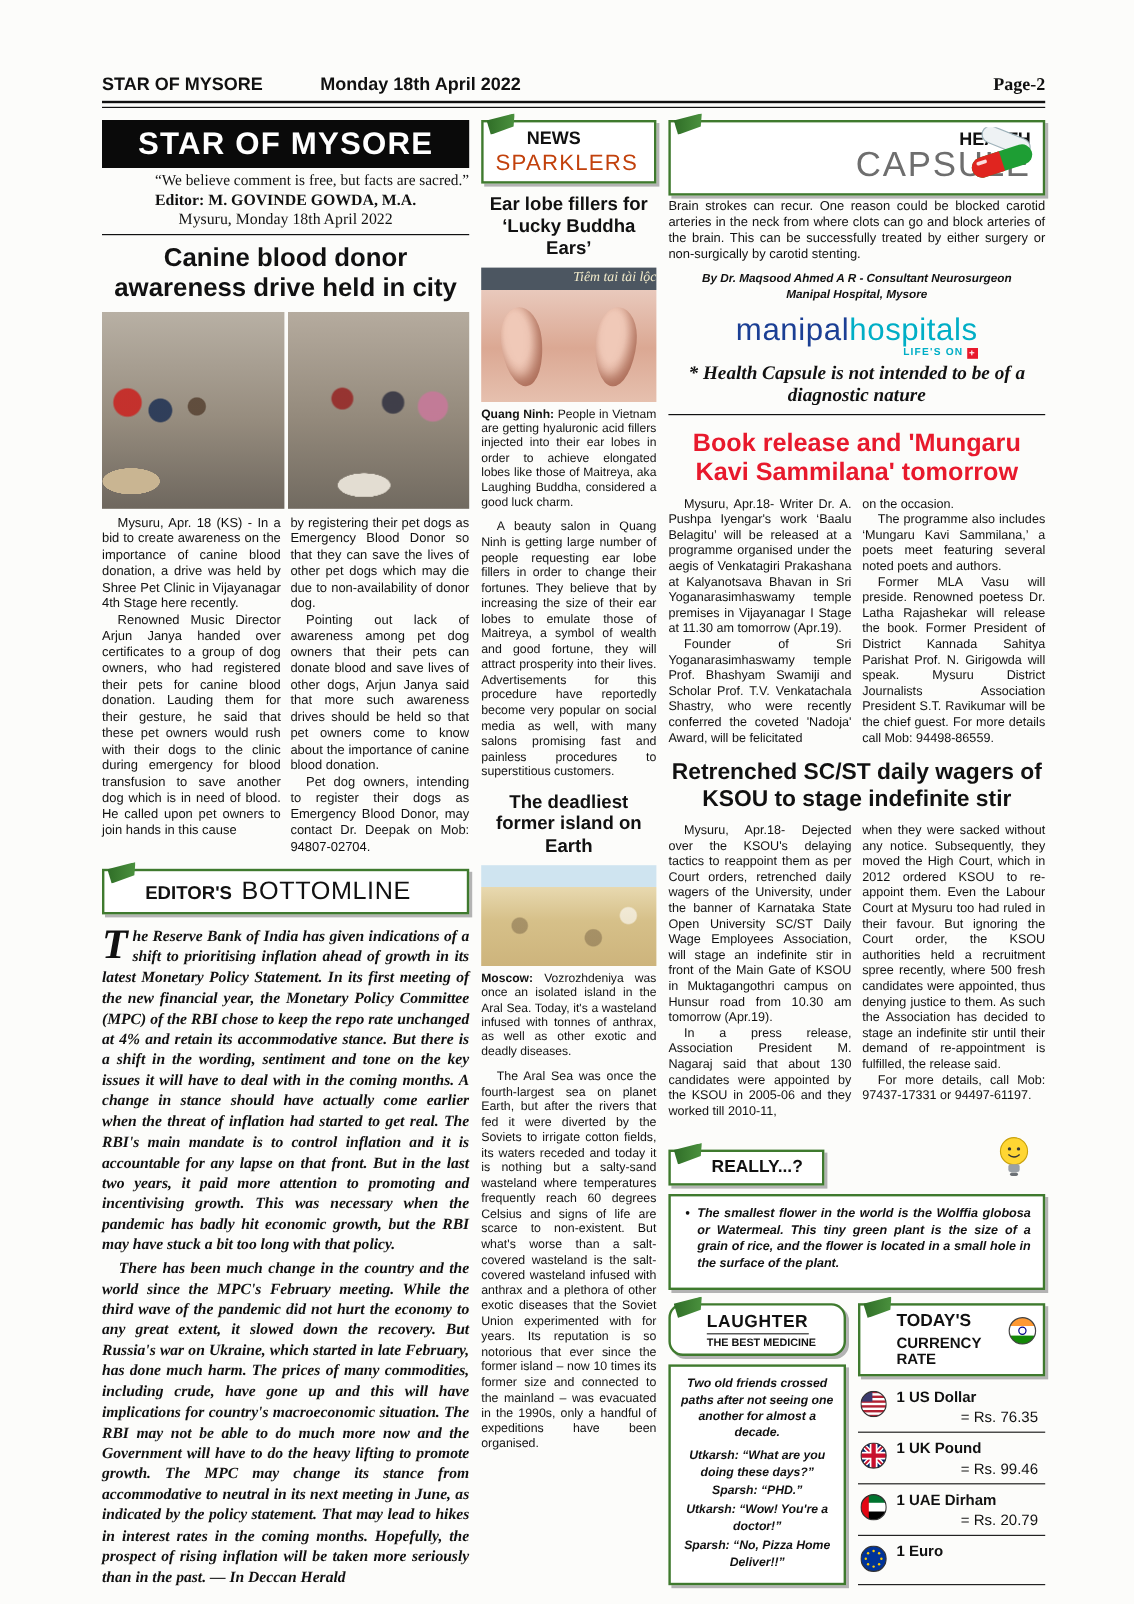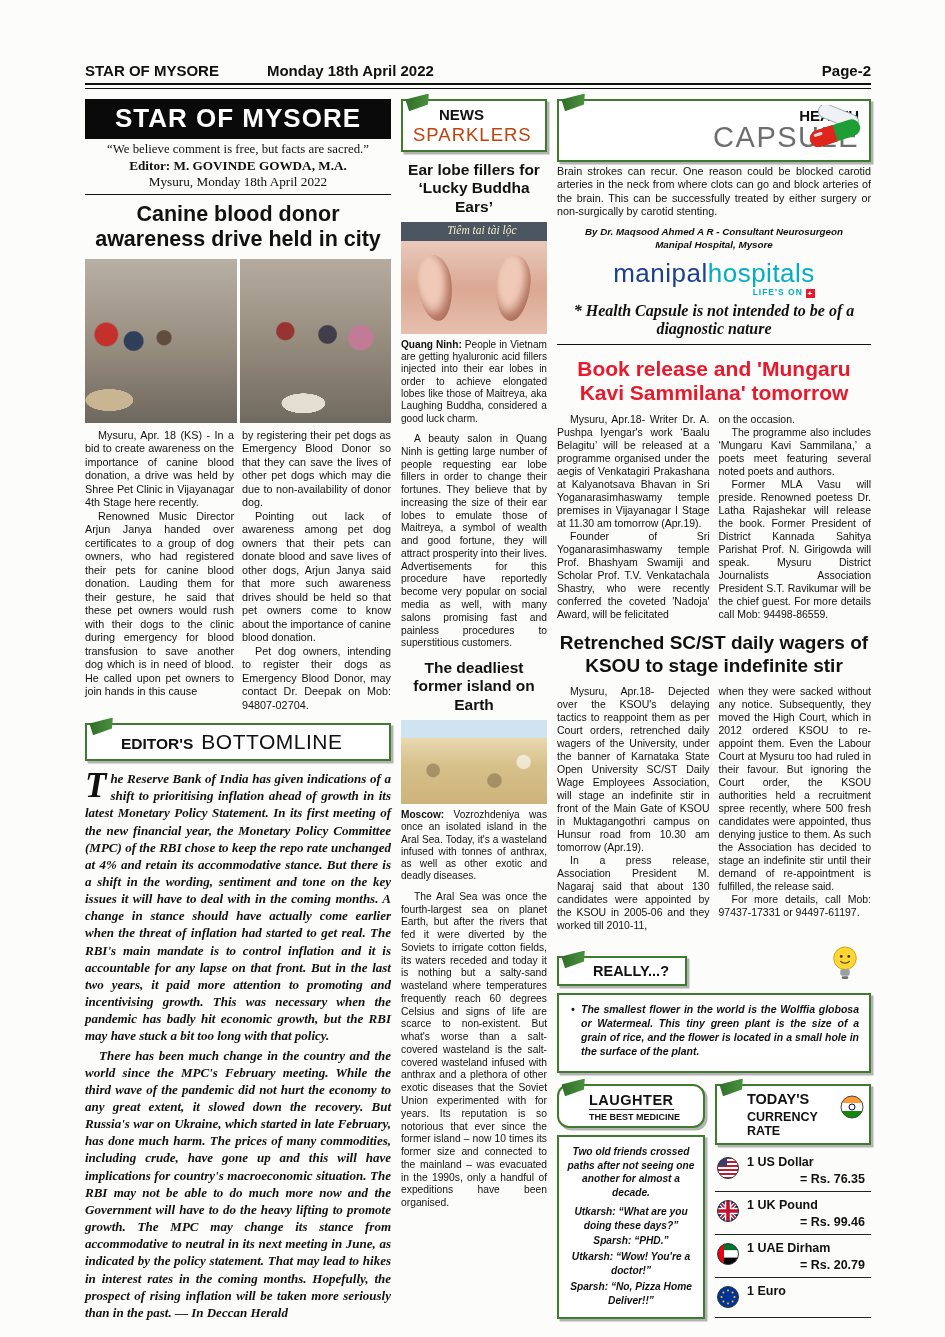--- a/index.html
+++ b/index.html
@@ -4,38 +4,38 @@
 <style>
   * { margin:0; padding:0; box-sizing:border-box; }
   html,body { background:#e9e9e9; }
   body { font-family:"Liberation Sans", sans-serif; color:#111; }
   .page { width:945px; height:1337px; background:#fcfcfa; position:relative; margin:0 auto; overflow:hidden; }
   .inner { position:absolute; left:85px; top:0; width:786px; }
 
   
   .topbar { display:flex; align-items:baseline; padding-top:62px; font-weight:bold; font-size:15px; }
   .topbar .hdr-date { margin-left:48px; }
-  .topbar .hdr-page { margin-left:auto; }
+  .topbar .hdr-page { margin-left:auto;font-family:Liberation Serif, serif; }
   .rules { border-top:2.5px solid #111; border-bottom:1px solid #111; height:6px; margin-top:4px; }
 
   
   .cols { display:flex; gap:10px; margin-top:10px; }
   .col-left  { width:306px; }
   .col-mid   { width:146px; }
   .col-right { width:314px; }
 
   
   .gbox { position:relative; border:2px solid #3f7a2e; box-shadow:2.5px 2.5px 0 #b3b3b3; background:#fff; }
   .flag-icon { position:absolute; top:-6px; left:3px; width:24px; height:15px;
     background:linear-gradient(100deg,#2f6d27,#4d9440);
     clip-path:polygon(0 18%, 100% 0, 90% 72%, 8% 100%); transform:rotate(-8deg); }
 
   
   .masthead { background:#0a0a0a; color:#fff; text-align:center; font-size:26px; font-weight:bold; letter-spacing:1px; padding:4px 0 5px; }
-  .tagline { font-family:"Liberation Serif", serif; text-align:center; font-size:12.8px; margin-top:3px; }
+  .tagline { font-family:"Liberation Serif", serif; text-align:right; font-size:12.8px; margin-top:3px; }
   .editor-line { font-family:"Liberation Serif", serif; font-weight:bold; text-align:center; font-size:13.2px; margin-top:1px; }
   .dateline { font-family:"Liberation Serif", serif; text-align:center; font-size:13.2px; padding-bottom:4px; border-bottom:1.5px solid #111; }
   .canine-headline { font-size:21.5px; font-weight:bold; text-align:center; line-height:1.16; margin:7px 0 7px; }
   .photos { display:flex; gap:3px; }
   .photo { height:164px; flex:1; }
   .photo-a { background:
       radial-gradient(circle at 14% 46%, rgba(198,44,40,.95) 0 7%, rgba(198,44,40,0) 8%),
       radial-gradient(circle at 32% 50%, rgba(42,58,88,.95) 0 7%, rgba(42,58,88,0) 8%),
       radial-gradient(circle at 52% 48%, rgba(90,70,54,.9) 0 6%, rgba(90,70,54,0) 7%),
       radial-gradient(ellipse 26% 11% at 16% 86%, #c9b592 0 60%, rgba(0,0,0,0) 61%),
@@ -67,21 +67,21 @@
   .mid-caption { font-size:10.1px; line-height:1.22; text-align:justify; margin:5px 0 8px; }
   .caption-lead { font-weight:bold; }
   .photo-ears { height:112px; position:relative;
      background:linear-gradient(180deg,#4c5661 0,#4c5661 19px,#e9c9bc 19px,#dba893 60%,#e6c0ae 100%); }
   .photo-ears::before, .photo-ears::after { content:""; position:absolute; width:34px; height:66px; top:33px;
      background:radial-gradient(ellipse at 40% 38%, #f0c9b8 0 35%, #c98e77 100%);
      border-radius:50% 50% 48% 52% / 42% 42% 58% 58%;
      box-shadow:inset -4px -7px 9px rgba(140,70,50,.55); }
   .photo-ears::before { left:17px; transform:rotate(-6deg); }
   .photo-ears::after  { right:17px; transform:rotate(6deg); }
-  .ears-overlay { position:absolute; top:2px; left:16px; right:0; text-align:center;
+  .ears-overlay { position:absolute; top:2px; left:16px; right:0; text-align:right;
      font-family:"Liberation Serif", serif; font-style:italic; color:#f3eccb; font-size:11.5px; }
   .photo-island { height:84px;
      background:
        radial-gradient(circle at 22% 60%, rgba(120,100,70,.5) 0 5%, rgba(0,0,0,0) 6%),
        radial-gradient(circle at 64% 72%, rgba(120,100,70,.5) 0 6%, rgba(0,0,0,0) 7%),
        radial-gradient(circle at 84% 50%, rgba(255,255,255,.6) 0 5%, rgba(0,0,0,0) 6%),
        linear-gradient(180deg,#cfe4f0 0,#cfe4f0 18px,#e8d9b0 18px,#d6c089 55%,#cdb47c 100%); }
 
   
   .hc-box { padding:6px 10px 6px 12px; margin-bottom:3px; min-height:56px;text-align:right; }
@@ -126,21 +126,21 @@
   .joke-line { margin-bottom:2px; }
   .currency-title { padding:5px 34px 5px 30px; }
   .ct1 { font-weight:bold; font-size:14.5px; }
   .ct2 { font-weight:bold; font-size:12.5px; margin-top:3px; }
   .india-flag { position:absolute; right:5px; top:9px; }
   .cur-rows { margin-top:4px; }
   .cur-row { display:flex; gap:8px; padding:6px 2px 5px; border-bottom:1.5px solid #222; align-items:flex-start; }
   .cur-flag { flex:0 0 auto; margin-top:2px; }
   .cur-text { flex:1; }
   .cur-name { font-weight:bold; font-size:12.5px; }
-  .cur-rate { font-weight:bold; font-size:12.5px; text-align:right; margin-top:3px; padding-right:4px; }
+  .cur-rate { font-weight:normal; font-size:12.5px; text-align:right; margin-top:3px; padding-right:4px; }
 </style>
 </head>
 <body>
 
 <div class="page">
   <div class="inner">
 
     <header class="topbar">
       <span>STAR OF MYSORE</span>
       <span class="hdr-date">Monday 18th April 2022</span>

